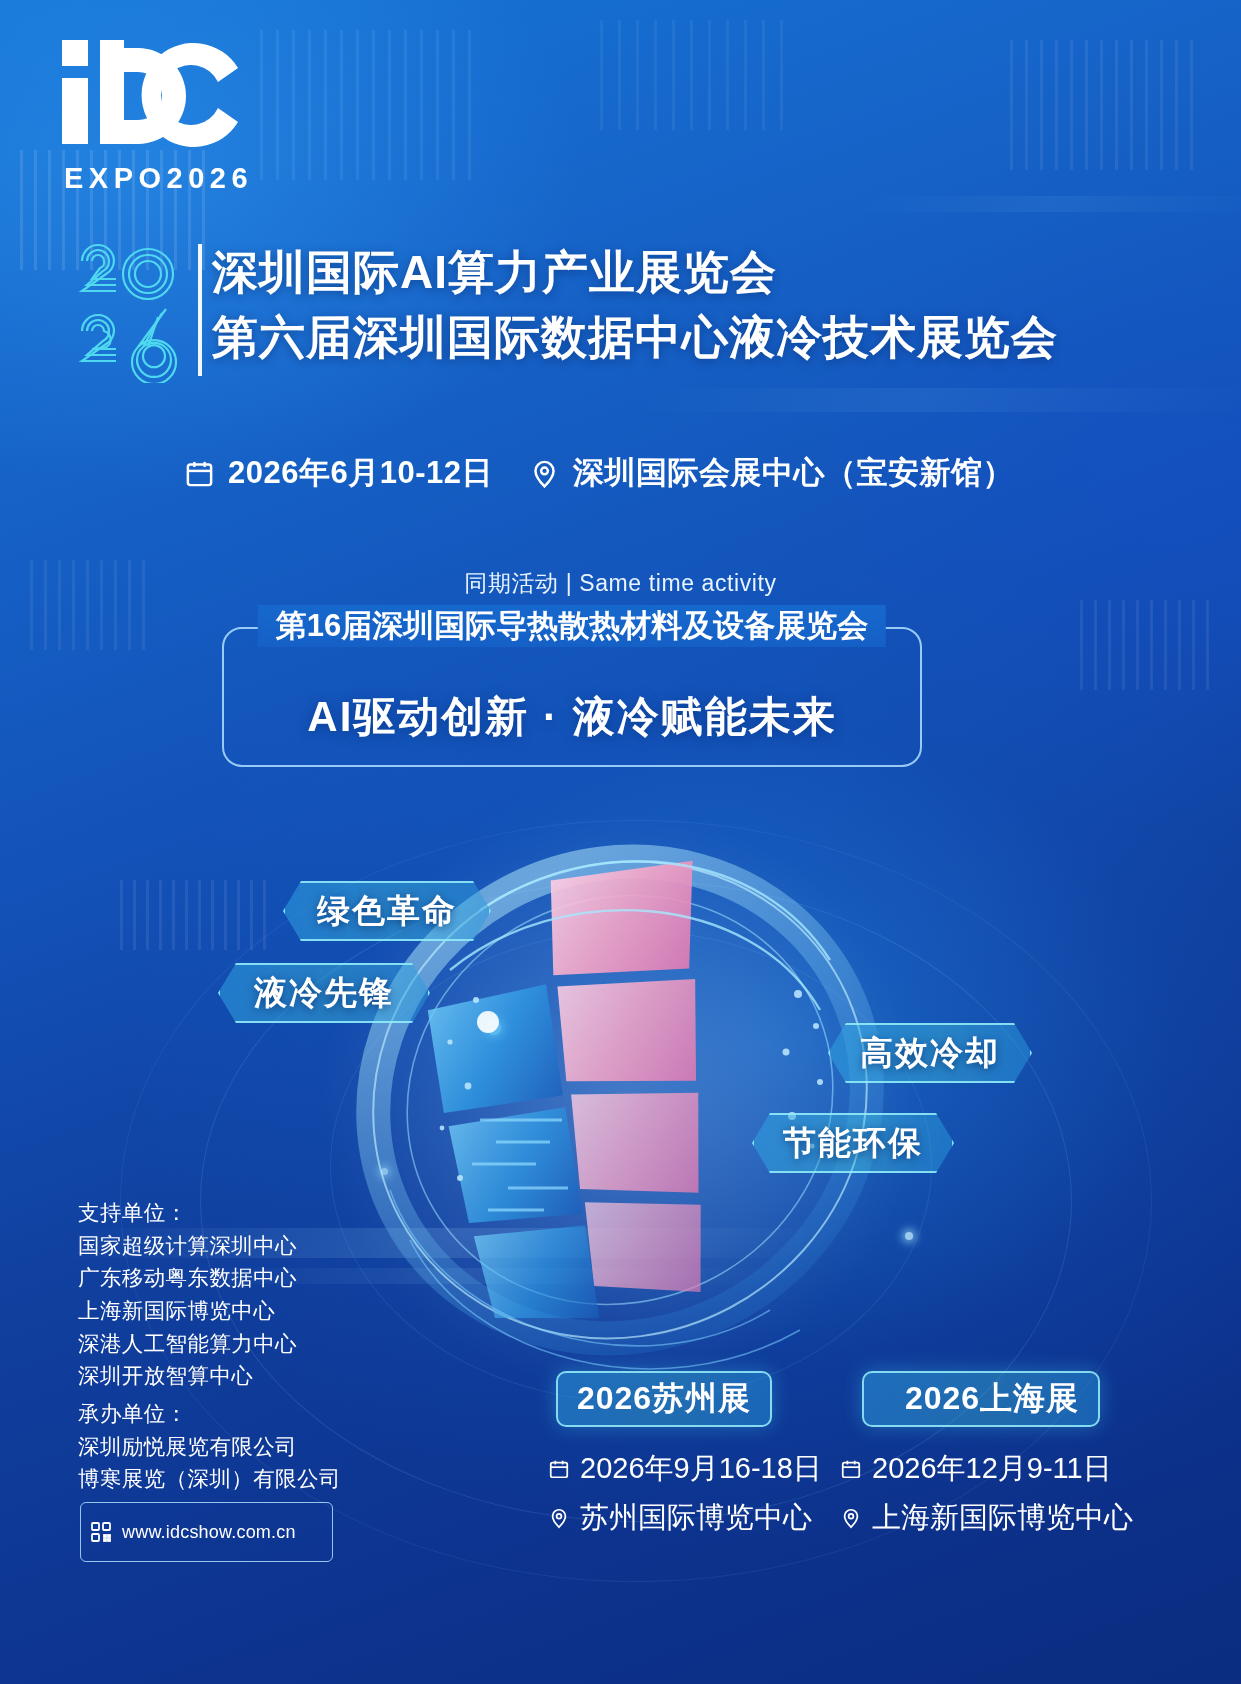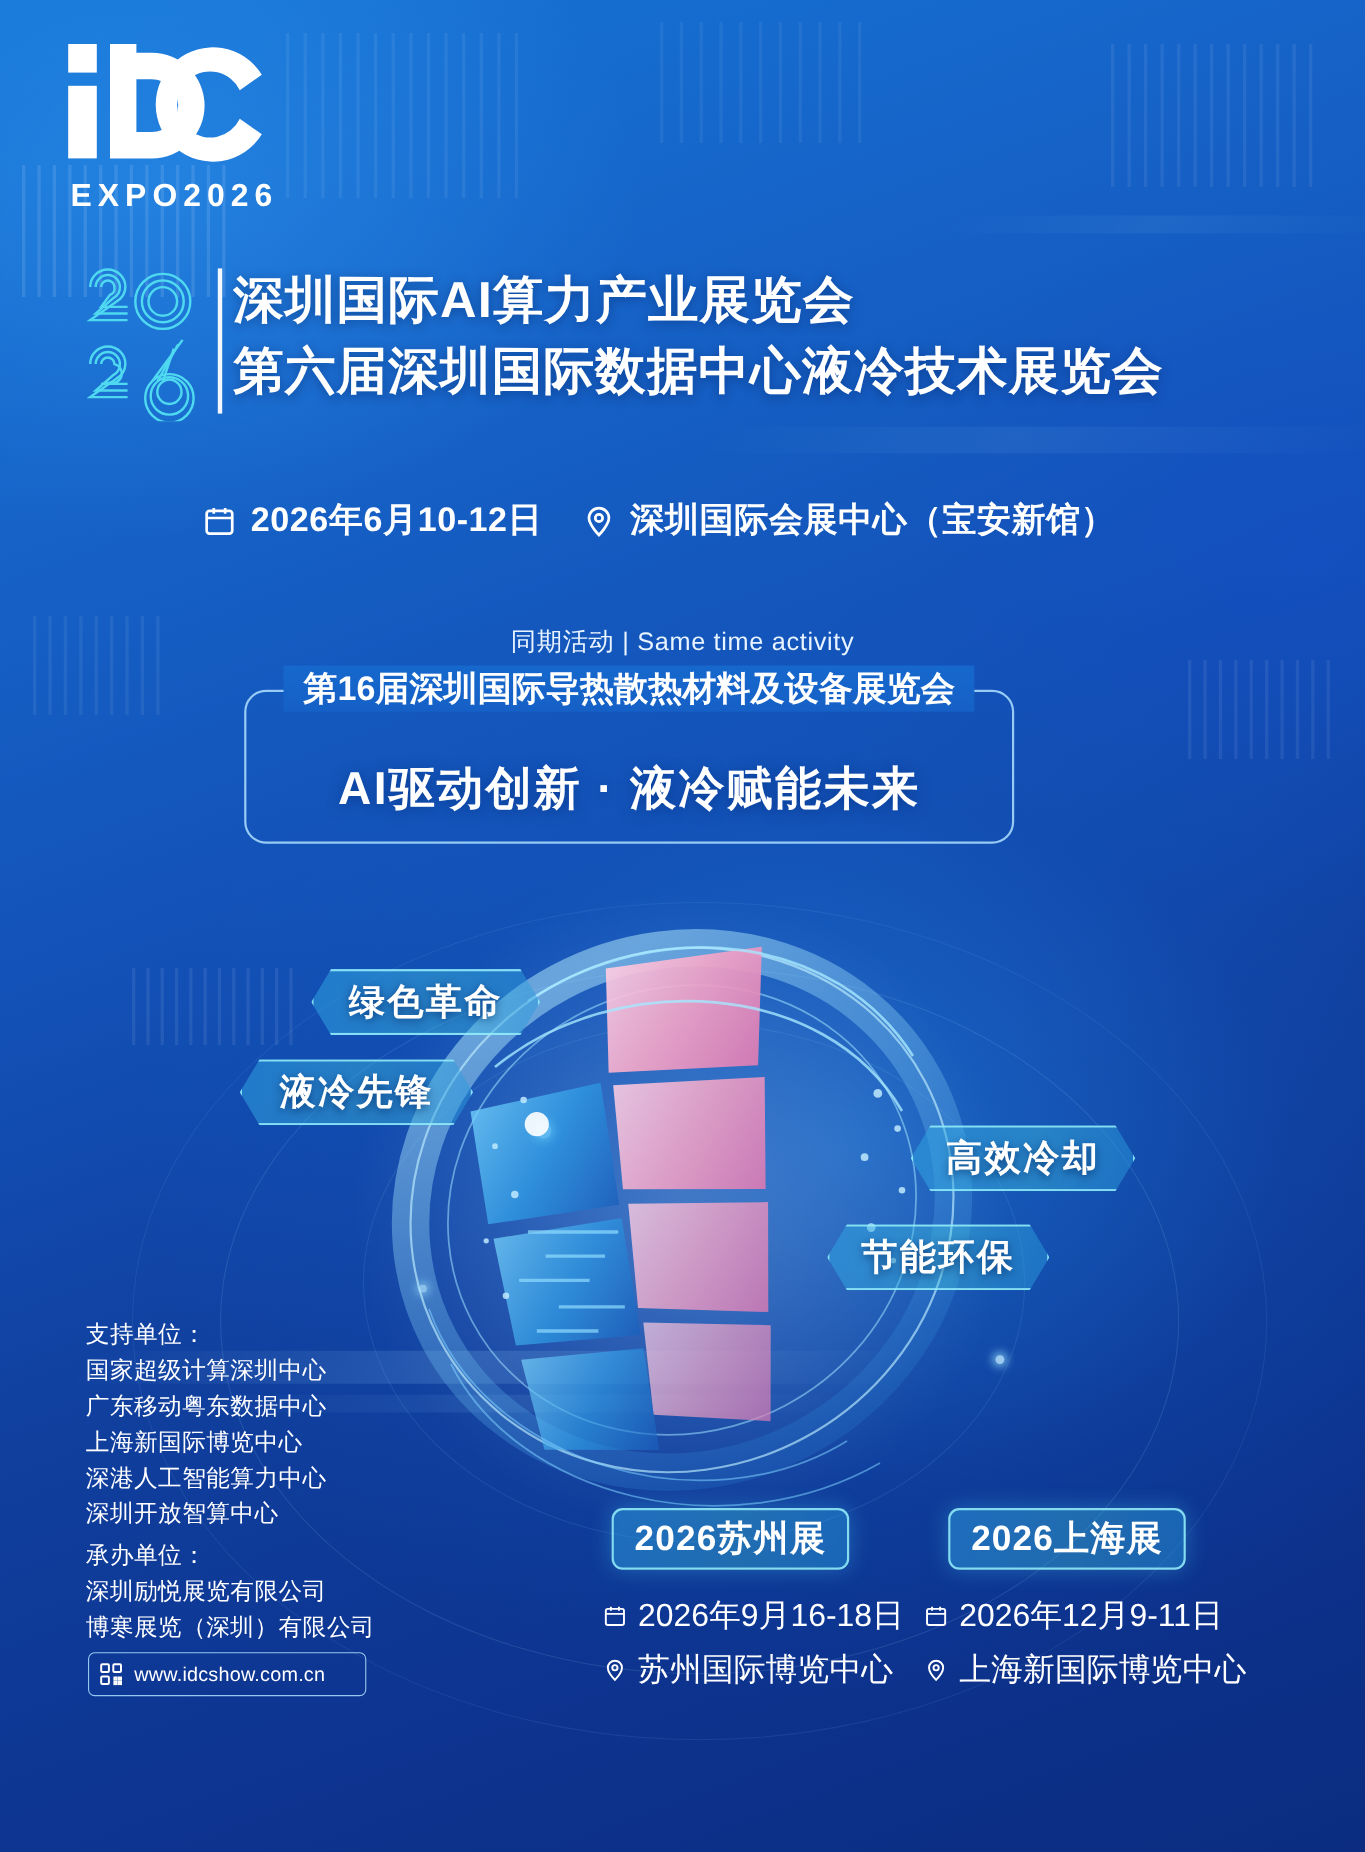--- a/index.html
+++ b/index.html
@@ -62,21 +62,21 @@
        color:#fff;font-weight:bold;font-size:32px;letter-spacing:1px;white-space:nowrap;
        background:linear-gradient(100deg,rgba(46,160,225,.5) 0%,rgba(70,205,225,.35) 55%,rgba(40,150,220,.48) 100%);
        border:2px solid rgba(150,240,250,.85);border-radius:10px;
        box-shadow:0 0 20px rgba(80,220,255,.3);}
 
   
   .sponsors{position:absolute;left:78px;top:1197px;color:#fff;font-size:21.5px;line-height:1.52;letter-spacing:.4px;}
   .organizers{position:absolute;left:78px;top:1398px;color:#fff;font-size:21.5px;line-height:1.52;letter-spacing:.4px;}
 
   .web{position:absolute;left:80px;top:1502px;width:235px;height:38px;display:flex;align-items:center;gap:9px;
-       border:1.5px solid rgba(175,225,255,.85);border-radius:6px;padding:0 8px;}
+       border:1.5px solid rgba(175,225,255,.85);border-radius:6px;padding:10px 8px;}
   .web .qr{width:24px;height:24px;flex:0 0 24px;}
   .web span{color:#fff;font-size:18px;letter-spacing:.2px;}
 
   
   .showcol{position:absolute;color:#fff;}
   .showcol .line{display:flex;align-items:center;gap:10px;font-size:29px;margin-top:9px;white-space:nowrap;}
   .showcol .line svg{flex:0 0 auto;}
 </style>
 </head>
 <body>
@@ -399,21 +399,21 @@
     </div>
     <div class="line">
       <svg width="22" height="22" viewBox="0 0 24 24" fill="none" stroke="#ffffff" stroke-width="1.9">
         <path d="M12 22s7-7.2 7-12a7 7 0 1 0-14 0c0 4.8 7 12 7 12z"></path>
           <circle cx="12" cy="10" r="2.6"></circle>
       </svg>
       <span>苏州国际博览中心</span>
     </div>
   </div>
 
-  <div class="show-tag" style="left:862px;top:1371px;width:212px;height:52px;">
+  <div class="show-tag" style="left:862px;top:1371px;width:212px;height:52px;padding-left:22px;">
     <span>2026上海展</span>
   </div>
   <div class="showcol" style="left:840px;top:1440px;">
     <div class="line">
       <svg width="22" height="22" viewBox="0 0 24 24" fill="none" stroke="#ffffff" stroke-width="1.9">
         <rect x="3" y="5" width="18" height="16" rx="2"></rect>
           <line x1="3" y1="10" x2="21" y2="10"></line>
         <line x1="8" y1="3" x2="8" y2="7"></line>
           <line x1="16" y1="3" x2="16" y2="7"></line>
       </svg>

